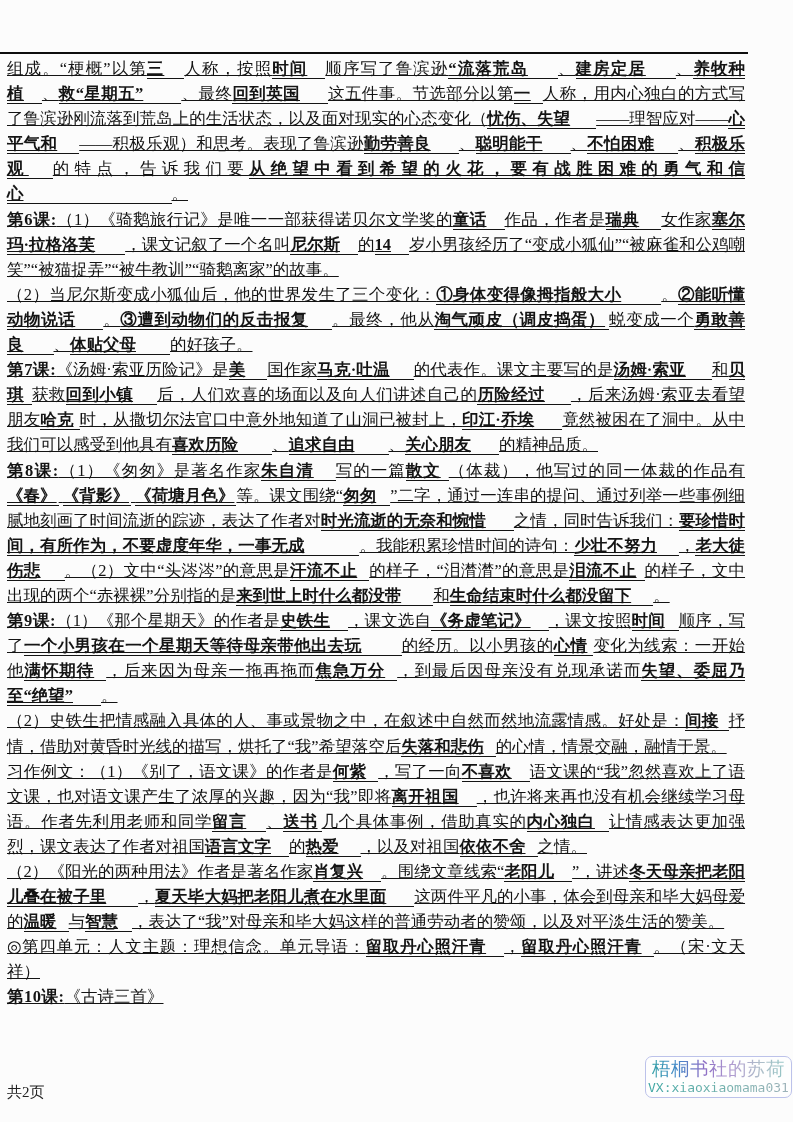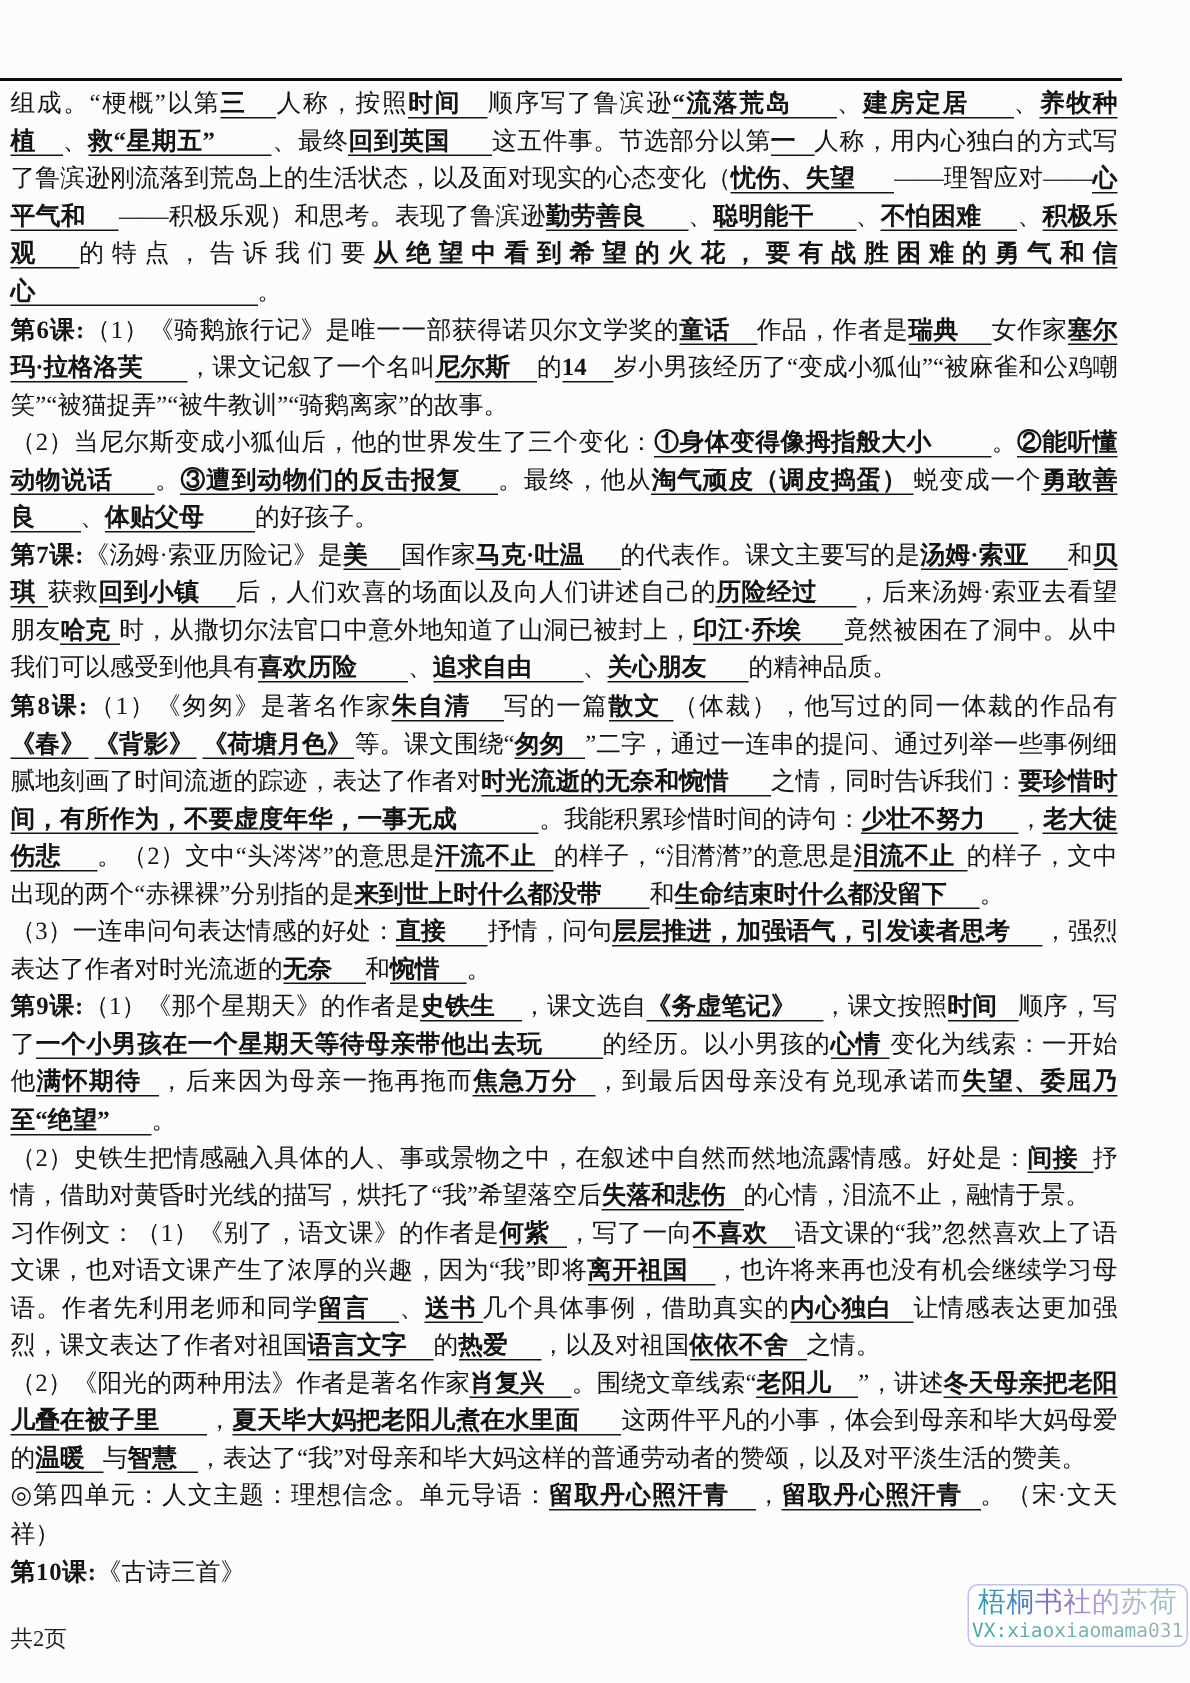--- a/index.html
+++ b/index.html
@@ -16,21 +16,21 @@
     border-top: 2.2px solid #0d0d0d;
   }
   .doc {
     position: absolute; left: 7px; top: 56px;
     width: 738px;
     font-size: 16.5px;
     line-height: 25.1px;
     color: #141414;
     text-align: justify;
   }
-  .para { margin: 0; }
+  .para { margin: 0; text-decoration: underline; }
   .lesson { font-weight: bold; letter-spacing: 0.5px; }
   .ans {
     font-weight: bold;
     border-bottom: 1.8px solid #141414;
   }
   .page-count {
     position: absolute; left: 7px; top: 1083px;
     font-size: 15px; color: #222;
   }
   .watermark {
@@ -62,23 +62,22 @@
 <body>
 
 <div class="top-rule"></div>
 
 <div class="doc">
     <p class="para"><span>组成。“梗概”以第</span><span class="ans" style="padding-right: 20px;">三</span><span>人称，按照</span><span class="ans" style="padding-right: 18px;">时间</span><span>顺序写了鲁滨逊</span><span class="ans" style="padding-right: 30px;">“流落荒岛</span><span>、</span><span class="ans" style="padding-right: 30px;">建房定居</span><span>、</span><span class="ans" style="padding-right: 18px;">养牧种植</span><span>、</span><span class="ans" style="padding-right: 38px;">救“星期五”</span><span>、最终</span><span class="ans" style="padding-right: 28px;">回到英国</span><span>这五件事。节选部分以第</span><span class="ans" style="padding-right: 12px;">一</span><span>人称，用内心独白的方式写了鲁滨逊刚流落到荒岛上的生活状态，以及面对现实的心态变化（</span><span class="ans" style="padding-right: 26px;">忧伤、失望</span><span>——理智应对——</span><span class="ans" style="padding-right: 22px;">心平气和</span><span>——积极乐观）和思考。表现了鲁滨逊</span><span class="ans" style="padding-right: 28px;">勤劳善良</span><span>、</span><span class="ans" style="padding-right: 28px;">聪明能干</span><span>、</span><span class="ans" style="padding-right: 24px;">不怕困难</span><span>、</span><span class="ans" style="padding-right: 24px;">积极乐观</span><span>的特点，告诉我们要</span><span class="ans" style="padding-right: 148px;">从绝望中看到希望的火花，要有战胜困难的勇气和信心</span><span>。</span></p>
     <p class="para"><span class="lesson">第6课:</span><span>（1）《骑鹅旅行记》是唯一一部获得诺贝尔文学奖的</span><span class="ans" style="padding-right: 18px;">童话</span><span>作品，作者是</span><span class="ans" style="padding-right: 22px;">瑞典</span><span>女作家</span><span class="ans" style="padding-right: 30px;">塞尔玛·拉格洛芙</span><span>，课文记叙了一个名叫</span><span class="ans" style="padding-right: 18px;">尼尔斯</span><span>的</span><span class="ans" style="padding-right: 18px;">14</span><span>岁小男孩经历了“变成小狐仙”“被麻雀和公鸡嘲笑”“被猫捉弄”“被牛教训”“骑鹅离家”的故事。</span></p>
     <p class="para"><span>（2）当尼尔斯变成小狐仙后，他的世界发生了三个变化：</span><span class="ans" style="padding-right: 40px;">①身体变得像拇指般大小</span><span>。</span><span class="ans" style="padding-right: 28px;">②能听懂动物说话</span><span>。</span><span class="ans" style="padding-right: 24px;">③遭到动物们的反击报复</span><span>。最终，他从</span><span class="ans" style="padding-right: 4px;">淘气顽皮（调皮捣蛋）</span><span>蜕变成一个</span><span class="ans" style="padding-right: 30px;">勇敢善良</span><span>、</span><span class="ans" style="padding-right: 34px;">体贴父母</span><span>的好孩子。</span></p>
     <p class="para"><span class="lesson">第7课:</span><span>《汤姆·索亚历险记》是</span><span class="ans" style="padding-right: 22px;">美</span><span>国作家</span><span class="ans" style="padding-right: 24px;">马克·吐温</span><span>的代表作。课文主要写的是</span><span class="ans" style="padding-right: 26px;">汤姆·索亚</span><span>和</span><span class="ans" style="padding-right: 8px;">贝琪</span><span>获救</span><span class="ans" style="padding-right: 24px;">回到小镇</span><span>后，人们欢喜的场面以及向人们讲述自己的</span><span class="ans" style="padding-right: 26px;">历险经过</span><span>，后来汤姆·索亚去看望朋友</span><span class="ans" style="padding-right: 6px;">哈克</span><span>时，从撒切尔法官口中意外地知道了山洞已被封上，</span><span class="ans" style="padding-right: 28px;">印江·乔埃</span><span>竟然被困在了洞中。从中我们可以感受到他具有</span><span class="ans" style="padding-right: 34px;">喜欢历险</span><span>、</span><span class="ans" style="padding-right: 34px;">追求自由</span><span>、</span><span class="ans" style="padding-right: 28px;">关心朋友</span><span>的精神品质。</span></p>
     <p class="para"><span class="lesson">第8课:</span><span>（1）《匆匆》是著名作家</span><span class="ans" style="padding-right: 22px;">朱自清</span><span>写的一篇</span><span class="ans" style="padding-right: 8px;">散文</span><span>（体裁），他写过的同一体裁的作品有</span><span class="ans" style="padding-right: 2px;">《春》</span><span> </span><span class="ans" style="padding-right: 2px;">《背影》</span><span> </span><span class="ans" style="padding-right: 2px;">《荷塘月色》</span><span>等。课文围绕“</span><span class="ans" style="padding-right: 14px;">匆匆</span><span>”二字，通过一连串的提问、通过列举一些事例细腻地刻画了时间流逝的踪迹，表达了作者对</span><span class="ans" style="padding-right: 28px;">时光流逝的无奈和惋惜</span><span>之情，同时告诉我们：</span><span class="ans" style="padding-right: 55px;">要珍惜时间，有所作为，不要虚度年华，一事无成</span><span>。我能积累珍惜时间的诗句：</span><span class="ans" style="padding-right: 22px;">少壮不努力</span><span>，</span><span class="ans" style="padding-right: 24px;">老大徒伤悲</span><span>。（2）文中“头涔涔”的意思是</span><span class="ans" style="padding-right: 12px;">汗流不止</span><span>的样子，“泪潸潸”的意思是</span><span class="ans" style="padding-right: 8px;">泪流不止</span><span>的样子，文中出现的两个“赤裸裸”分别指的是</span><span class="ans" style="padding-right: 32px;">来到世上时什么都没带</span><span>和</span><span class="ans" style="padding-right: 22px;">生命结束时什么都没留下</span><span>。</span></p>
-    <p class="para"><span>（3）一连串问句表达情感的好处：</span><span class="ans" style="padding-right: 28px;">直接</span><span>抒情，问句</span><span class="ans" style="padding-right: 22px;">层层推进，加强语气，引发读者思考</span><span>，强烈表达了作者对时光流逝的</span><span class="ans" style="padding-right: 22px;">无奈</span><span>和</span><span class="ans" style="padding-right: 18px;">惋惜</span><span>。</span></p>
     <p class="para"><span class="lesson">第9课:</span><span>（1）《那个星期天》的作者是</span><span class="ans" style="padding-right: 18px;">史铁生</span><span>，课文选自</span><span class="ans" style="padding-right: 18px;">《务虚笔记》</span><span>，课文按照</span><span class="ans" style="padding-right: 14px;">时间</span><span>顺序，写了</span><span class="ans" style="padding-right: 40px;">一个小男孩在一个星期天等待母亲带他出去玩</span><span>的经历。以小男孩的</span><span class="ans" style="padding-right: 6px;">心情</span><span>变化为线索：一开始他</span><span class="ans" style="padding-right: 12px;">满怀期待</span><span>，后来因为母亲一拖再拖而</span><span class="ans" style="padding-right: 12px;">焦急万分</span><span>，到最后因母亲没有兑现承诺而</span><span class="ans" style="padding-right: 28px;">失望、委屈乃至“绝望”</span><span>。</span></p>
-    <p class="para"><span>（2）史铁生把情感融入具体的人、事或景物之中，在叙述中自然而然地流露情感。好处是：</span><span class="ans" style="padding-right: 10px;">间接</span><span>抒情，借助对黄昏时光线的描写，烘托了“我”希望落空后</span><span class="ans" style="padding-right: 12px;">失落和悲伤</span><span>的心情，泪流不止，融情于景。</span></p>
+    <p class="para"><span>（2）史铁生把情感融入具体的人、事或景物之中，在叙述中自然而然地流露情感。好处是：</span><span class="ans" style="padding-right: 10px;">间接</span><span>抒情，借助对黄昏时光线的描写，烘托了“我”希望落空后</span><span class="ans" style="padding-right: 12px;">失落和悲伤</span><span>的心情，情景交融，融情于景。</span></p>
     <p class="para"><span>习作例文：（1）《别了，语文课》的作者是</span><span class="ans" style="padding-right: 12px;">何紫</span><span>，写了一向</span><span class="ans" style="padding-right: 18px;">不喜欢</span><span>语文课的“我”忽然喜欢上了语文课，也对语文课产生了浓厚的兴趣，因为“我”即将</span><span class="ans" style="padding-right: 18px;">离开祖国</span><span>，也许将来再也没有机会继续学习母语。作者先利用老师和同学</span><span class="ans" style="padding-right: 20px;">留言</span><span>、</span><span class="ans" style="padding-right: 4px;">送书</span><span>几个具体事例，借助真实的</span><span class="ans" style="padding-right: 14px;">内心独白</span><span>让情感表达更加强烈，课文表达了作者对祖国</span><span class="ans" style="padding-right: 18px;">语言文字</span><span>的</span><span class="ans" style="padding-right: 22px;">热爱</span><span>，以及对祖国</span><span class="ans" style="padding-right: 12px;">依依不舍</span><span>之情。</span></p>
     <p class="para"><span>（2）《阳光的两种用法》作者是著名作家</span><span class="ans" style="padding-right: 18px;">肖复兴</span><span>。围绕文章线索“</span><span class="ans" style="padding-right: 18px;">老阳儿</span><span>”，讲述</span><span class="ans" style="padding-right: 32px;">冬天母亲把老阳儿叠在被子里</span><span>，</span><span class="ans" style="padding-right: 28px;">夏天毕大妈把老阳儿煮在水里面</span><span>这两件平凡的小事，体会到母亲和毕大妈母爱的</span><span class="ans" style="padding-right: 12px;">温暖</span><span>与</span><span class="ans" style="padding-right: 14px;">智慧</span><span>，表达了“我”对母亲和毕大妈这样的普通劳动者的赞颂，以及对平淡生活的赞美。</span></p>
     <p class="para"><span>◎第四单元：人文主题：理想信念。单元导语：</span><span class="ans" style="padding-right: 18px;">留取丹心照汗青</span><span>，</span><span class="ans" style="padding-right: 12px;">留取丹心照汗青</span><span>。（宋·文天祥）</span></p>
     <p class="para"><span class="lesson">第10课:</span><span>《古诗三首》</span></p>
   </div>
 
 <div class="page-count">共2页</div>
 
 <div class="watermark" style="border-color: rgb(188, 194, 234);">
   <div class="wm1 clip-text" style="background-image: linear-gradient(90deg, rgb(47, 163, 160), rgb(61, 133, 198), rgb(142, 111, 197), rgb(176, 156, 208), rgb(174, 190, 201), rgb(143, 198, 196));">梧桐书社的苏荷</div>

